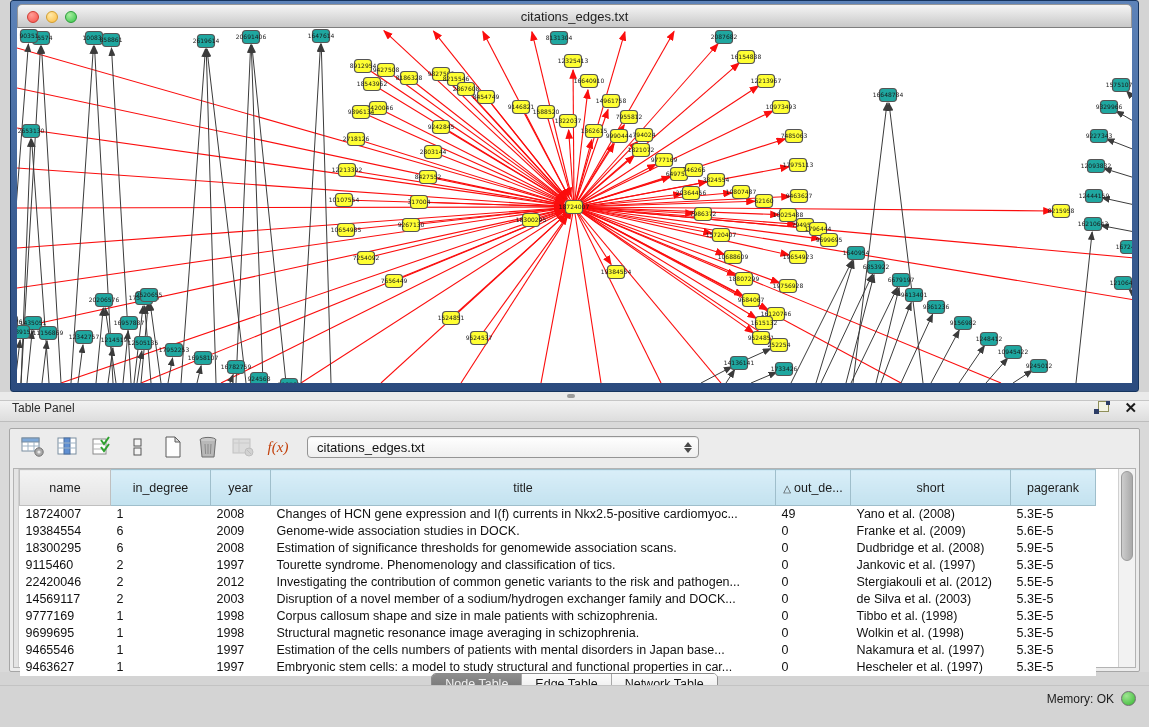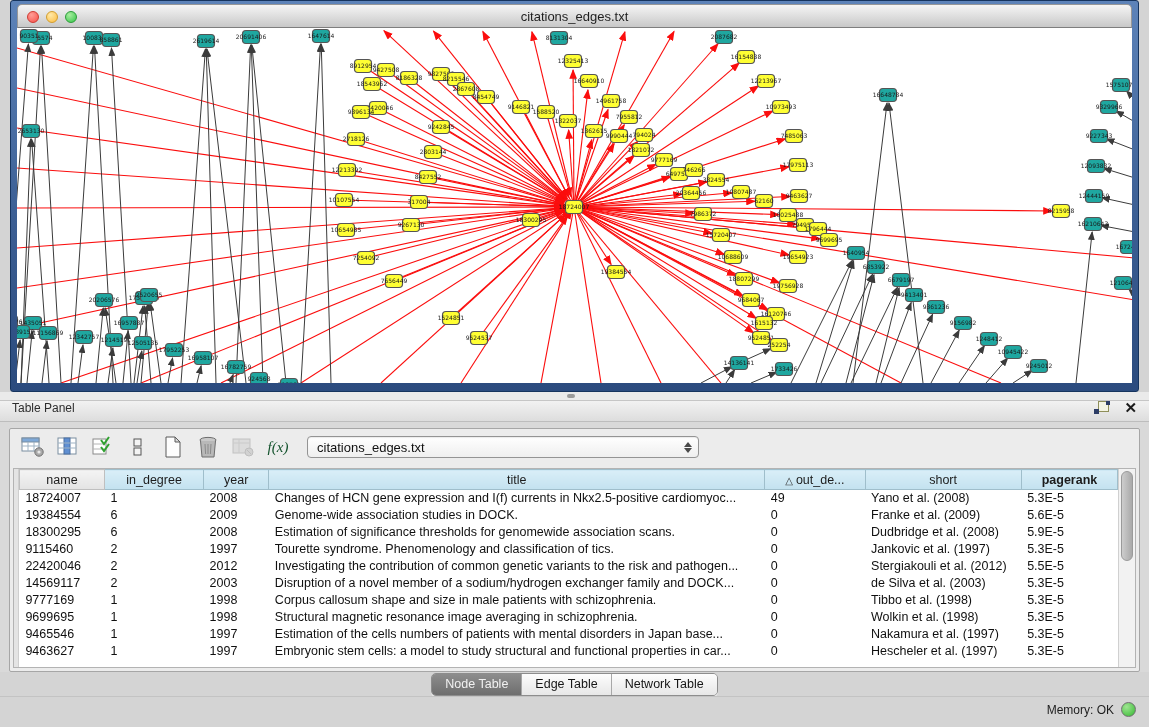--- a/index.html
+++ b/index.html
@@ -35,53 +35,53 @@
   .float-icon .sm1{position:absolute;left:0;top:8px;width:5px;height:5px;background:#2d3d66}
   .float-icon .sm2{position:absolute;left:12px;top:0px;width:4px;height:4px;background:#2d3d66}
   .close-x{font-size:15px;font-weight:bold;color:#1a1a1a;line-height:14px}
 
   .panel-body{position:absolute;left:0;top:422px;width:1149px;height:250px;background:#d9d9d9}
   .panel-inner{position:absolute;left:9px;top:6px;width:1131px;height:244px;box-sizing:border-box;
     background:#ececec;border:1px solid #a6a6a6;border-radius:2px}
   .toolbar{height:36px;display:flex;align-items:center;gap:7px;padding:0 9px}
   .tb-btn{width:28px;height:28px;display:flex;align-items:center;justify-content:center;border-radius:4px}
   .tb-btn svg{display:block}
-  .fx{font-family:"Liberation Serif",serif;font-style:italic;font-size:15px;color:#14532d}
+  .fx{font-family:"Liberation Serif",serif;font-style:italic;font-size:15px;color:#c2410c}
   .combo{width:392px;height:22px;box-sizing:border-box;margin-left:8px;border:1px solid #949494;border-radius:4px;
     background:linear-gradient(#ffffff,#efefef);display:flex;align-items:center;padding:0 6px 0 9px;
     font-size:13px;color:#111;box-shadow:inset 0 1px 1px rgba(0,0,0,.08)}
   .combo .val{flex:1;white-space:nowrap;overflow:hidden}
   .combo .arrows{display:flex;flex-direction:column;gap:1px;align-items:center}
   .combo .arrows i{width:0;height:0;border-left:4px solid transparent;border-right:4px solid transparent;display:block}
   .combo .arrows .up{border-bottom:5px solid #4a4a4a}
   .combo .arrows .dn{border-top:5px solid #4a4a4a}
 
   .table-wrap{position:absolute;left:3px;right:3px;top:39px;bottom:3px;background:#ffffff;border:1px solid #b3b3b3;display:flex}
   .gutter{width:4px;background:#e4e4e4;border-right:1px solid #cfcfcf}
   table.grid{border-collapse:collapse;table-layout:fixed;font-size:12.5px;align-self:flex-start}
-  table.grid th{height:20px;box-sizing:border-box;font-weight:normal;text-align:center;font-size:12.5px;color:#1c1c1c;
-    background:linear-gradient(#d9eef8,#c3e2ef);border:1px solid #9fbecb;padding:0 20px;white-space:nowrap;overflow:hidden}
+  table.grid th{height:36px;box-sizing:border-box;font-weight:normal;text-align:center;font-size:12.5px;color:#1c1c1c;
+    background:linear-gradient(#d9eef8,#c3e2ef);border:1px solid #9fbecb;padding:0 4px;white-space:nowrap;overflow:hidden}
   table.grid th.gray{background:linear-gradient(#f4f4f4,#e3e3e3);border-color:#bfbfbf}
   table.grid td{height:17px;box-sizing:border-box;padding:0 6px;color:#101010;white-space:nowrap;overflow:hidden;
     text-overflow:ellipsis;background:#fff}
   .sort-tri{font-size:10px;margin-right:3px;color:#333}
   .tbl-filler{flex:1;background:#fff}
   .vscroll{width:16px;background:#f2f2f2;border-left:1px solid #d0d0d0;position:relative}
   .vscroll .thumb{position:absolute;left:2px;right:2px;top:2px;height:88px;border-radius:7px;
     background:linear-gradient(90deg,#cdcdcd,#a9a9a9);border:1px solid #9a9a9a}
 
   
   .tabs-bar{position:absolute;left:0;top:673px;width:1149px;display:flex;justify-content:center}
   .seg{display:flex;border:1px solid #8d8d8d;border-radius:5px;overflow:hidden;height:21px;box-shadow:0 1px 0 rgba(255,255,255,.7)}
   .seg .seg-item{padding:0 13px;font-size:12.5px;line-height:21px;background:linear-gradient(#fdfdfd,#e7e7e7);color:#161616;border-left:1px solid #a8a8a8}
   .seg .seg-item:first-child{border-left:none}
   .seg .seg-item.active{background:linear-gradient(#8d8d8d,#6e6e6e);color:#f1f1f1}
 
   
-  .statusbar{position:absolute;left:0;bottom:5px;width:1149px;height:26px;box-sizing:border-box;border-top:1px solid #c3c3c3;
+  .statusbar{position:absolute;left:0;bottom:16px;width:1149px;height:26px;box-sizing:border-box;border-top:1px solid #c3c3c3;
     display:flex;align-items:center;justify-content:flex-end;gap:7px;padding-right:13px;font-size:12px;color:#1d1d1d;background:#d4d4d4}
   .led{width:13px;height:13px;border-radius:50%;background:radial-gradient(circle at 35% 30%,#9fe592,#34b830);border:1px solid #6f6f6f}
 </style>
 </head>
 <body>
 
 <div class="net-window">
   <div class="titlebar">
     <div class="lights">
       <span class="light red"></span>
@@ -573,21 +573,21 @@
       <div class="gutter"></div>
       <table class="grid">
         <thead>
             <tr>
               <th class="gray" style="width: 91px;">name</th>
               <th style="width: 100px;">in_degree</th>
               <th style="width: 60px;">year</th>
               <th style="width: 505px;">title</th>
               <th style="width: 75px;"><span class="sort-tri">△</span>out_de...</th>
               <th style="width: 160px;">short</th>
-              <th style="width: 85px; font-weight: bold;">pagerank</th>
+              <th style="width: 85px;">pagerank</th>
             </tr>
           </thead>
         <tbody>
             <tr>
               <td>18724007</td>
               <td>1</td>
               <td>2008</td>
               <td>Changes of HCN gene expression and I(f) currents in Nkx2.5-positive cardiomyoc...</td>
               <td>49</td>
               <td>Yano et al. (2008)</td>

